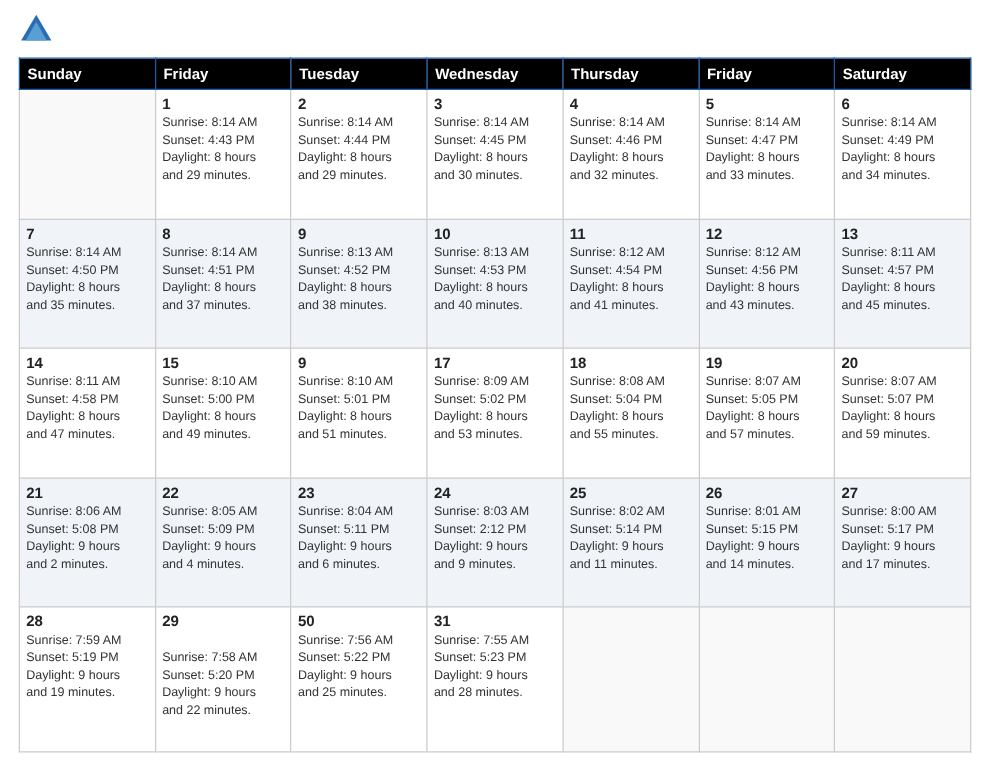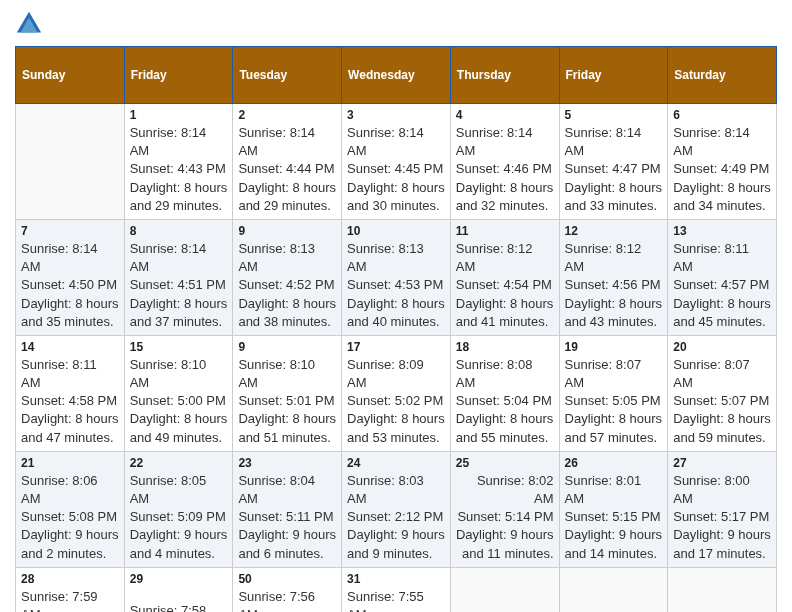--- a/index.html
+++ b/index.html
@@ -60,24 +60,24 @@
       font-size: 13px;
       color: #444;
     }
     .calendar {
       width: 100%;
       border-collapse: collapse;
       flex: 1;
       table-layout: fixed;
     }
     .calendar th {
-      background-color: #a16207;
+      background-color: #000000;
       color: white;
       text-align: left;
-      padding: 21px 6px;
+      padding: 5px 6px;
       font-size: 12px;
       font-weight: bold;
       border: 1px solid #1a5da5;
     }
     .calendar td {
       border: 1px solid #ccc;
       vertical-align: top;
       padding: 4px 5px;
       font-size: 10px;
       color: #333;
@@ -86,21 +86,21 @@
     .calendar td.empty {
       background: #f9f9f9;
     }
     .day-number {
       font-size: 12px;
       font-weight: bold;
       color: #222;
       margin-bottom: 2px;
     }
     .day-info {
-      font-size: 13px;
+      font-size: 10px;
       line-height: 1.4;
       color: #333;
     }
     tr:nth-child(odd) td {
       background-color: #ffffff;
     }
     tr:nth-child(even) td {
       background-color: #f0f4f8;
     }
     
@@ -313,21 +313,21 @@
           </td>
           <td>
             <div class="day-number">24</div>
             <div class="day-info" style="white-space: pre-line;">Sunrise: 8:03 AM
 Sunset: 2:12 PM
 Daylight: 9 hours
 and 9 minutes.</div>
           </td>
           <td>
             <div class="day-number">25</div>
-            <div class="day-info" style="white-space: pre-line; text-align: right;">Sunrise: 8:02 AM
+            <div class="day-info" style="white-space: pre-line;">Sunrise: 8:02 AM
 Sunset: 5:14 PM
 Daylight: 9 hours
 and 11 minutes.</div>
           </td>
           <td>
             <div class="day-number">26</div>
             <div class="day-info" style="white-space: pre-line;">Sunrise: 8:01 AM
 Sunset: 5:15 PM
 Daylight: 9 hours
 and 14 minutes.</div>

